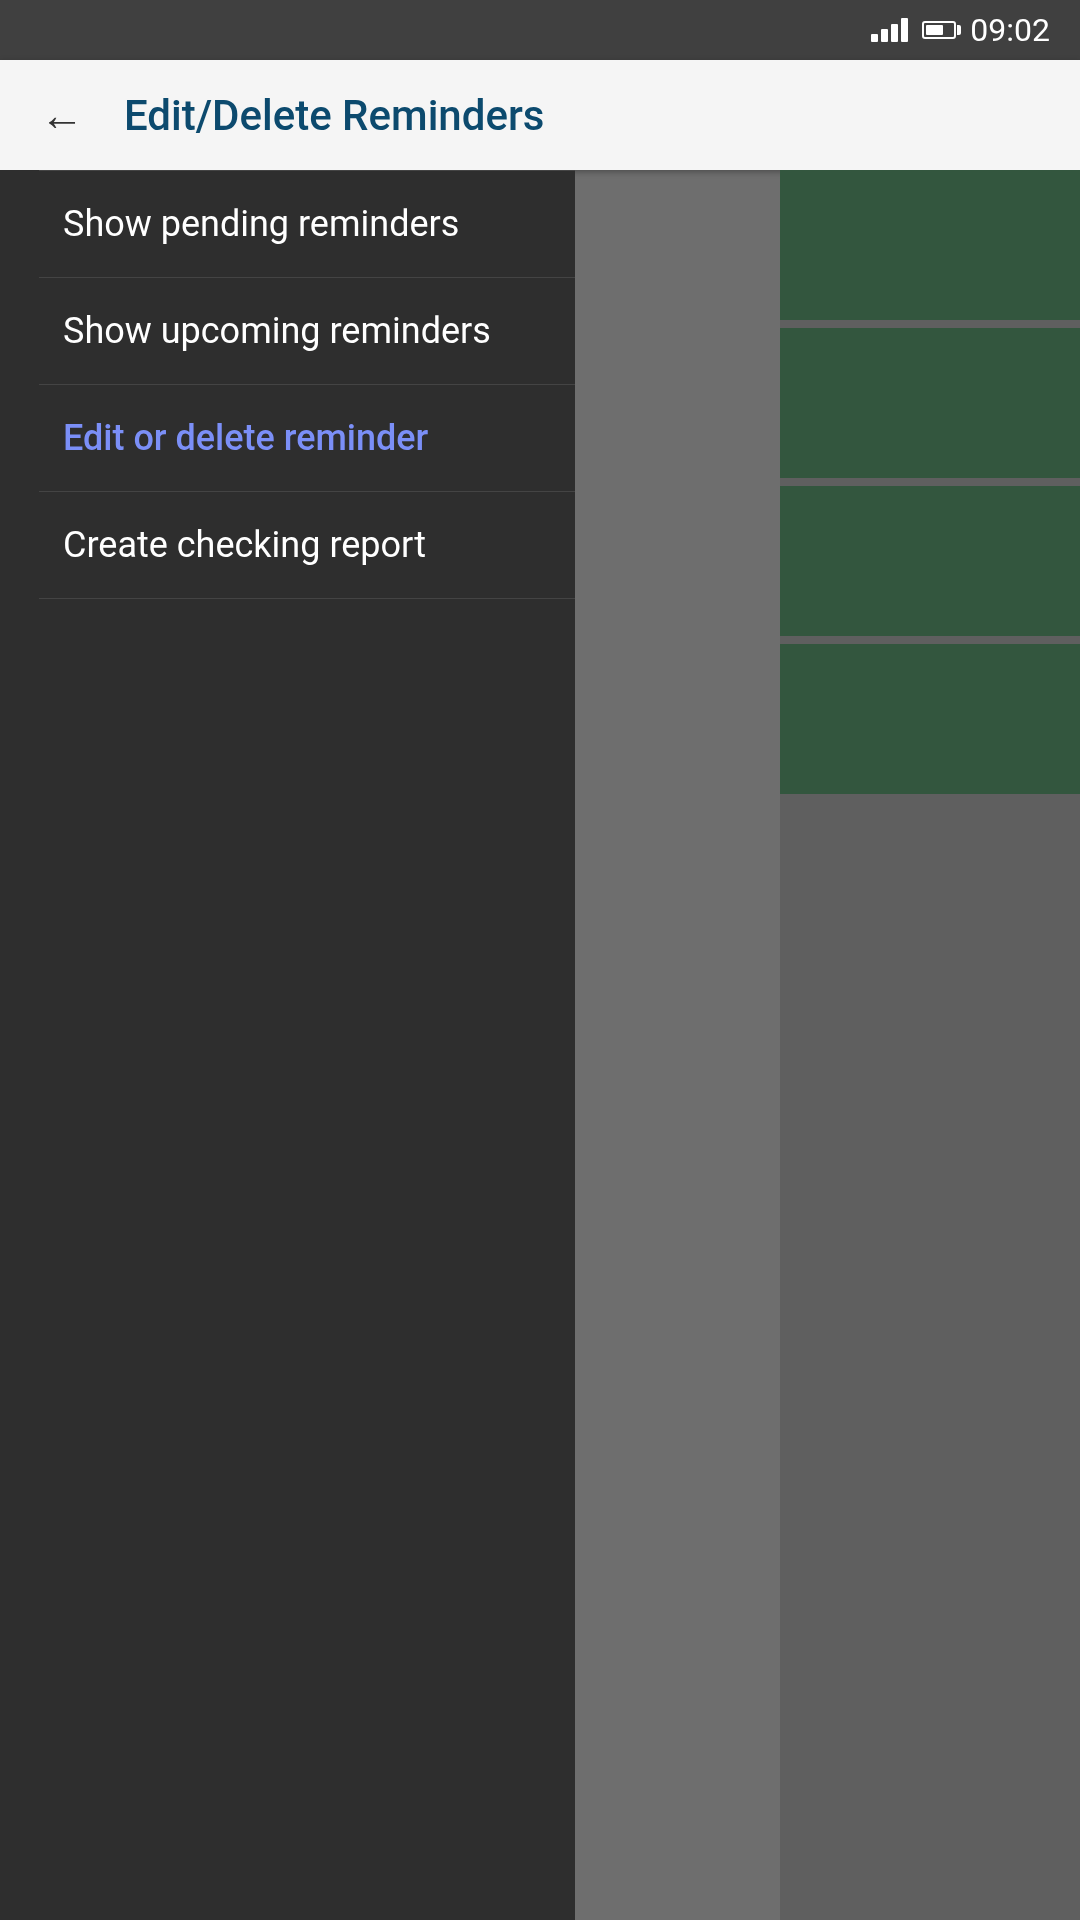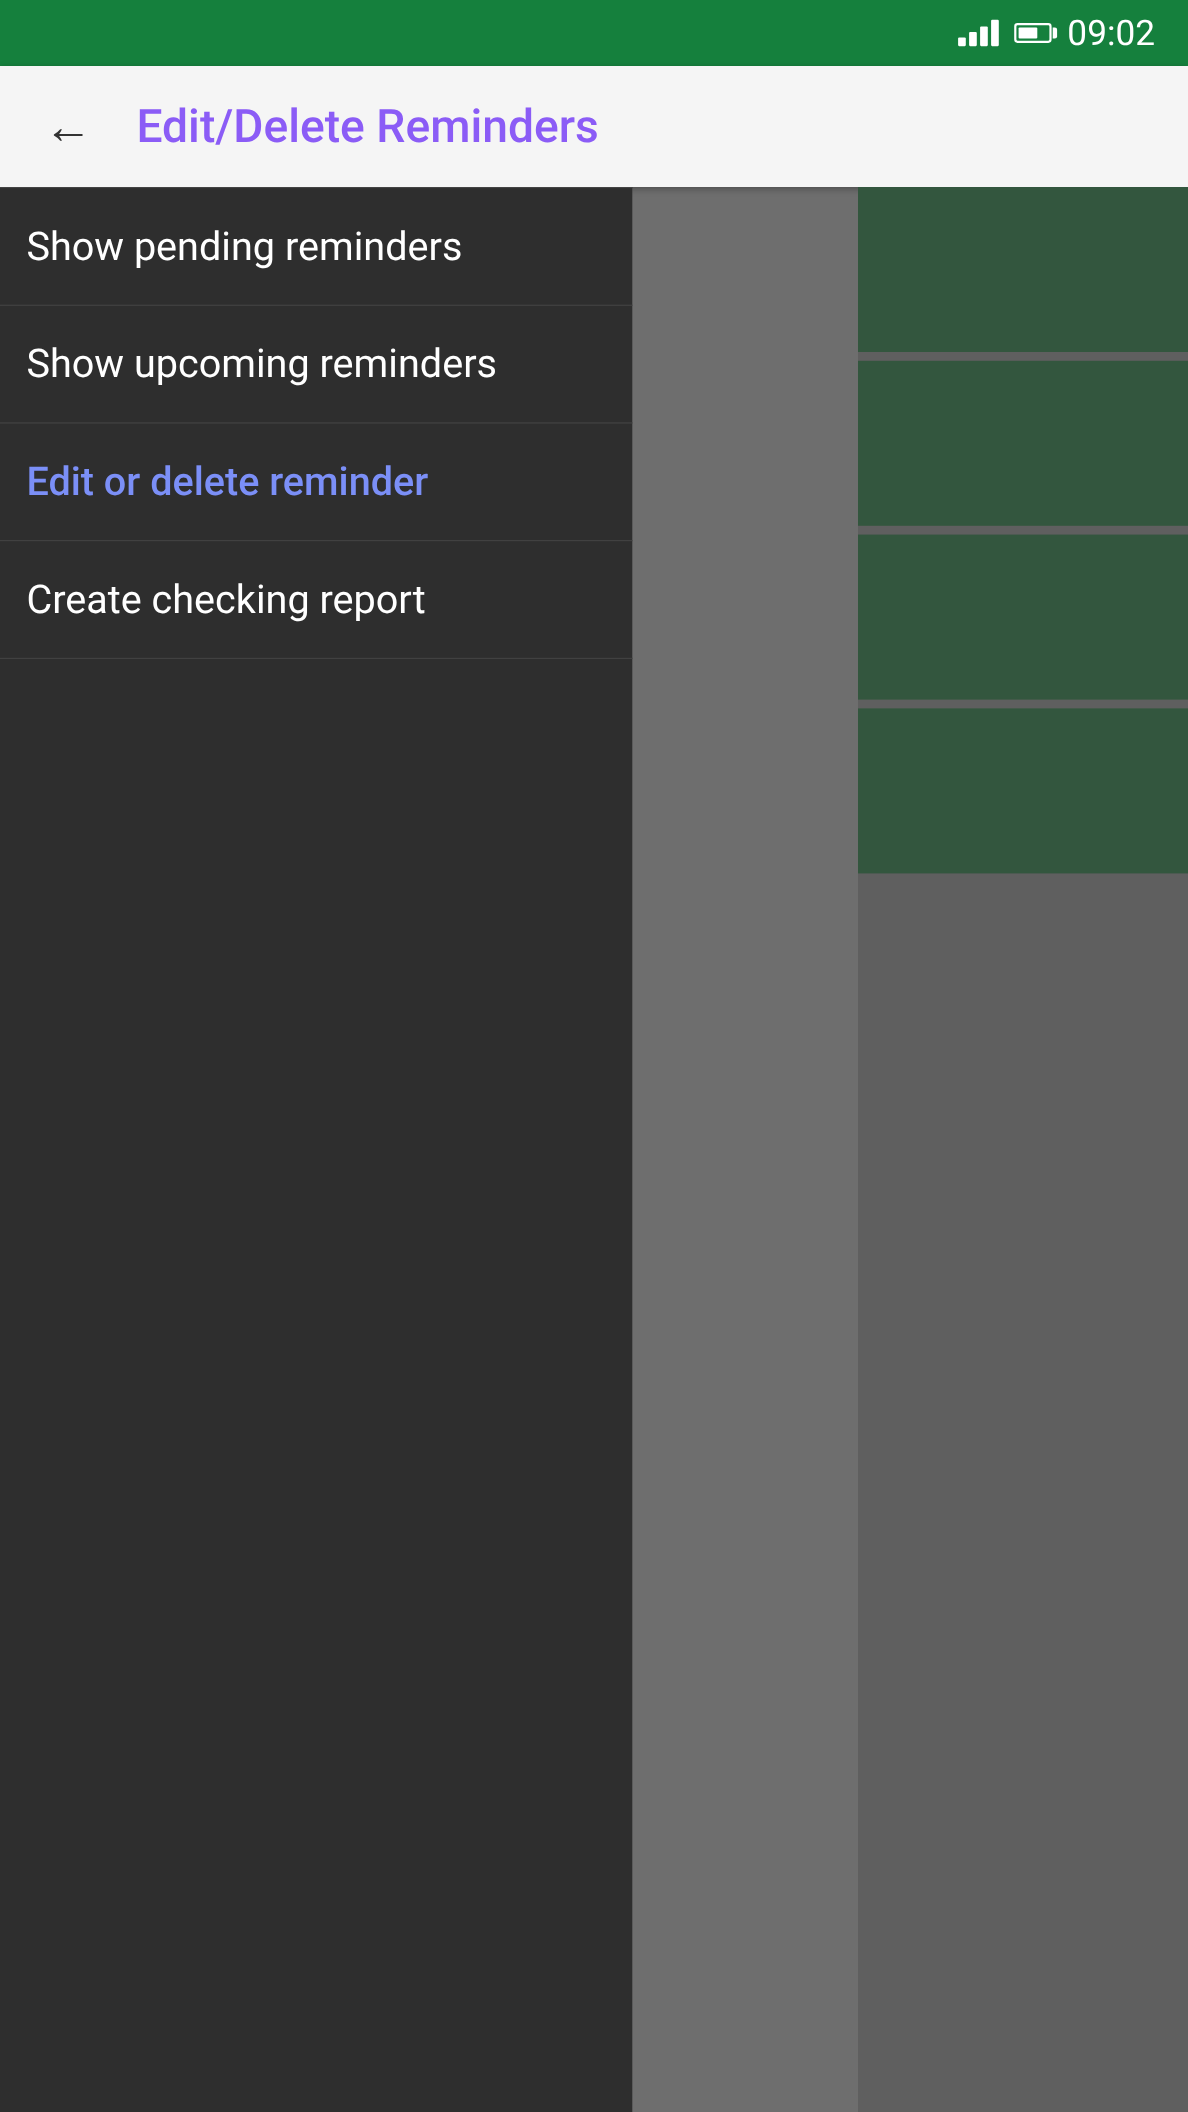--- a/index.html
+++ b/index.html
@@ -11,21 +11,21 @@
       background: #9e9e9e;
       font-family: 'Roboto', Arial, sans-serif;
       overflow: hidden;
       position: relative;
     }
 
     
     .status-bar {
       width: 100%;
       height: 60px;
-      background: #15803d;
+      background: #404040;
       display: flex;
       align-items: center;
       justify-content: flex-end;
       padding: 0 30px;
       gap: 16px;
     }
 
     .status-icons {
       display: flex;
       align-items: center;
@@ -95,21 +95,21 @@
     .back-button {
       font-size: 44px;
       color: #333;
       cursor: pointer;
       padding: 10px;
     }
 
     .app-bar-title {
       font-size: 42px;
       font-weight: 500;
-      color: #8b5cf6;
+      color: #0c4a6e;
     }
 
     
     .main-content {
       width: 100%;
       height: calc(1920px - 60px - 110px);
       position: relative;
     }
 
     
@@ -155,20 +155,21 @@
 
     
     .drawer {
       position: absolute;
       left: 0;
       top: 0;
       width: 575px;
       height: 100%;
       background: #2e2e2e;
       z-index: 10;
+      padding-left: 39px;
     }
 
     .drawer-item {
       padding: 32px 24px;
       border-bottom: 1px solid #444;
       cursor: pointer;
     }
 
     .drawer-item:first-child {
       border-top: 1px solid #444;

